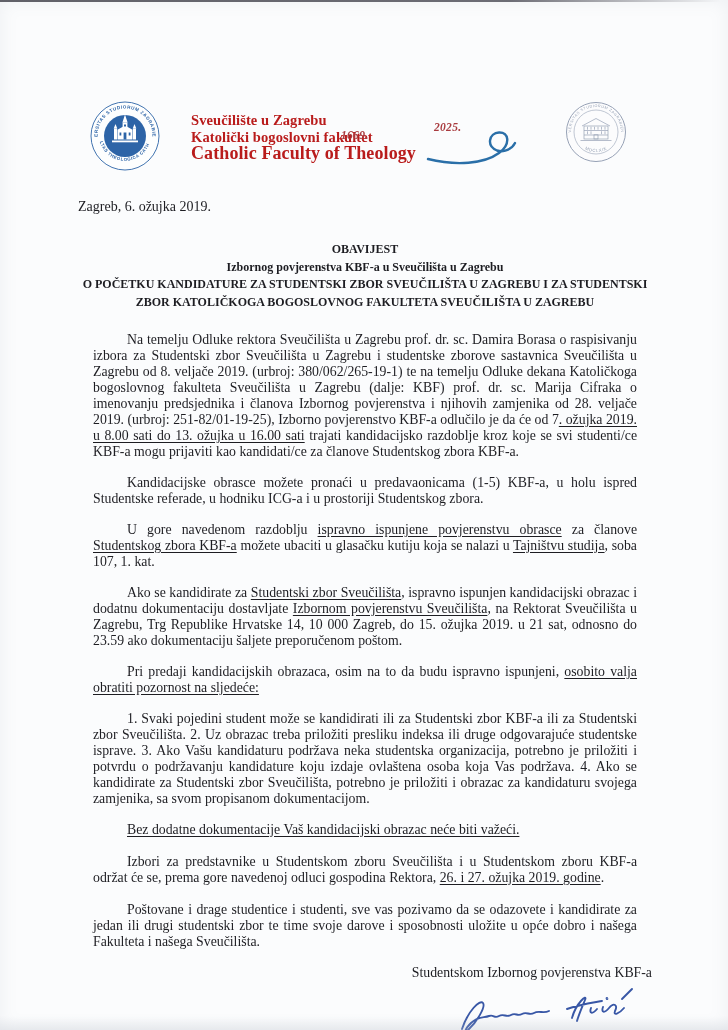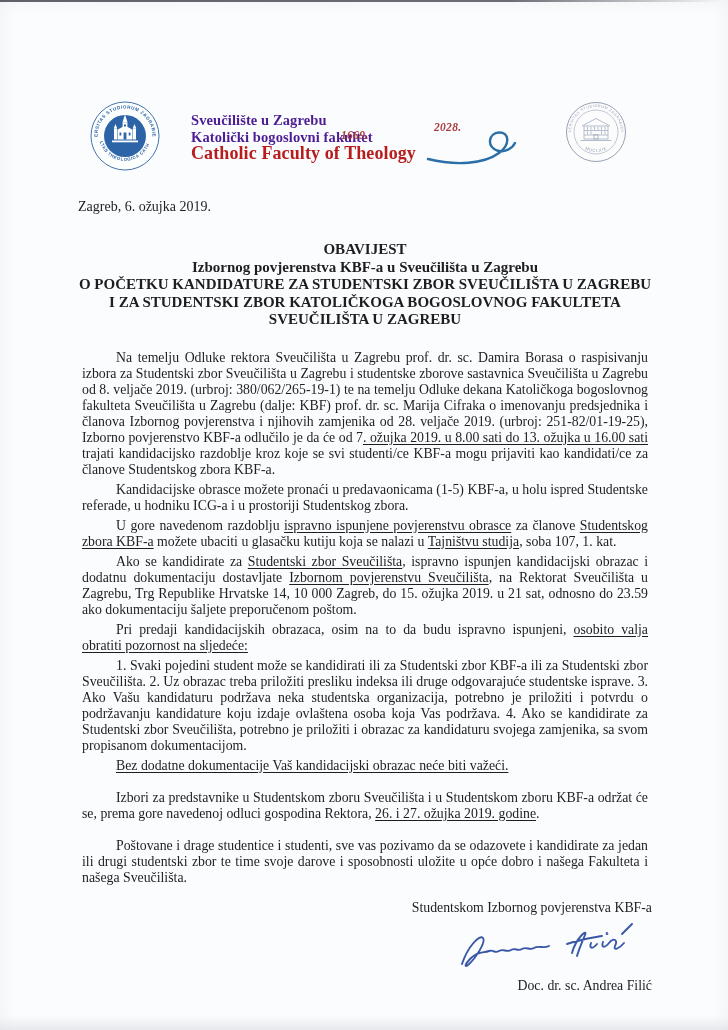--- a/index.html
+++ b/index.html
@@ -16,40 +16,40 @@
     background:linear-gradient(to right,#3c3c45 0%,#4a4a54 70%,rgba(80,80,90,0) 99%);
     opacity:.8;
   }
   .scan-bottom-band{
     position:absolute;bottom:0;left:0;width:100%;height:14px;
     background:linear-gradient(to bottom,rgba(190,196,206,0),rgba(190,196,206,.25));
   }
   
   .seal-left{position:absolute;left:90px;top:101px;}
   .org-block{position:absolute;left:191px;top:112px;line-height:16.5px;}
-  .org-line{font-weight:bold;font-size:14.5px;color:#4c1d95;letter-spacing:.1px;}
+  .org-line{font-weight:bold;font-size:14.5px;color:#b91c1c;letter-spacing:.1px;}
   .org-line-en{font-weight:bold;font-size:18px;color:#b91c1c;}
   .logo350{position:absolute;left:328px;top:102px;width:200px;height:74px;}
   .logo350 .swash{position:absolute;left:0;top:0;}
   .logo350 .n350{
     position:absolute;left:20px;top:-9px;
     font-size:58px;font-style:italic;font-weight:bold;
     letter-spacing:-6px;line-height:1;
   }
   .logo350 .yr{position:absolute;font-size:11.5px;font-style:italic;font-weight:bold;letter-spacing:.3px;}
   .logo350 .y1669{left:13px;top:27px;}
   .logo350 .y2019{left:106px;top:19px;}
   .seal-right{position:absolute;left:565px;top:101px;opacity:.9;}
   
   .letter{position:absolute;left:78px;top:199px;width:574px;}
   .date-line{font-size:14px;}
   .title-block{margin-top:26px;text-align:center;font-weight:bold;line-height:17.5px;}
-  .title-block div{font-size:15px;}
+  .title-block div{font-size:12px;}
   .body-block{margin-top:21px;font-size:13.8px;line-height:16px;}
-  .body-block p{margin:4px;text-indent:34px;text-align:justify;}
+  .body-block p{margin:15px;text-indent:34px;text-align:justify;}
   .body-block p.gap-before{margin-top:16px;}
   .u{text-decoration:underline;text-underline-offset:2px;}
   
   .sign-block{margin-top:14px;text-align:right;font-size:13.8px;line-height:16px;}
   .sign-role{}
   .sign-script{margin:6px 6px 0 0;}
   .sign-name{margin-top:0;}
   .seal-ring{letter-spacing:.55px;}
 </style>
 </head>
@@ -98,21 +98,21 @@
       <div class="org-line">Sveučilište u Zagrebu</div>
       <div class="org-line">Katolički bogoslovni fakultet</div>
       <div class="org-line org-line-en">Catholic Faculty of Theology</div>
     </div>
 
     <div class="logo350">
       <svg class="swash" width="200" height="74" viewBox="0 0 200 74">
         <path d="M100,57 C128,64 156,62 171,51 C183,42 181,30 171,30.5 C161,31 158,44 169,48.5 C176,51 184,47 187,41" fill="none" stroke="#2a6fa8" stroke-width="2.4" stroke-linecap="round"></path>
       </svg>
       <span class="yr y1669" style="color:#a93b3f">1669.</span>
-      <span class="yr y2019" style="color:#a93b3f">2028.</span>
+      <span class="yr y2019" style="color:#a93b3f">2025.</span>
     </div>
 
     <div class="seal-right">
       <svg width="62" height="62" viewBox="0 0 62 62">
         <circle cx="31" cy="31" r="29.5" fill="#fdfdfe" stroke="#8b97ad" stroke-width="1"></circle>
         <circle cx="31" cy="31" r="22" fill="none" stroke="#8b97ad" stroke-width="0.6"></circle>
         <defs>
           <path id="usTop" d="M 6 31 A 25 25 0 0 1 56 31"></path>
           <path id="usBot" d="M 9.5 37 A 23.5 23.5 0 0 0 52.5 37"></path>
         </defs>

